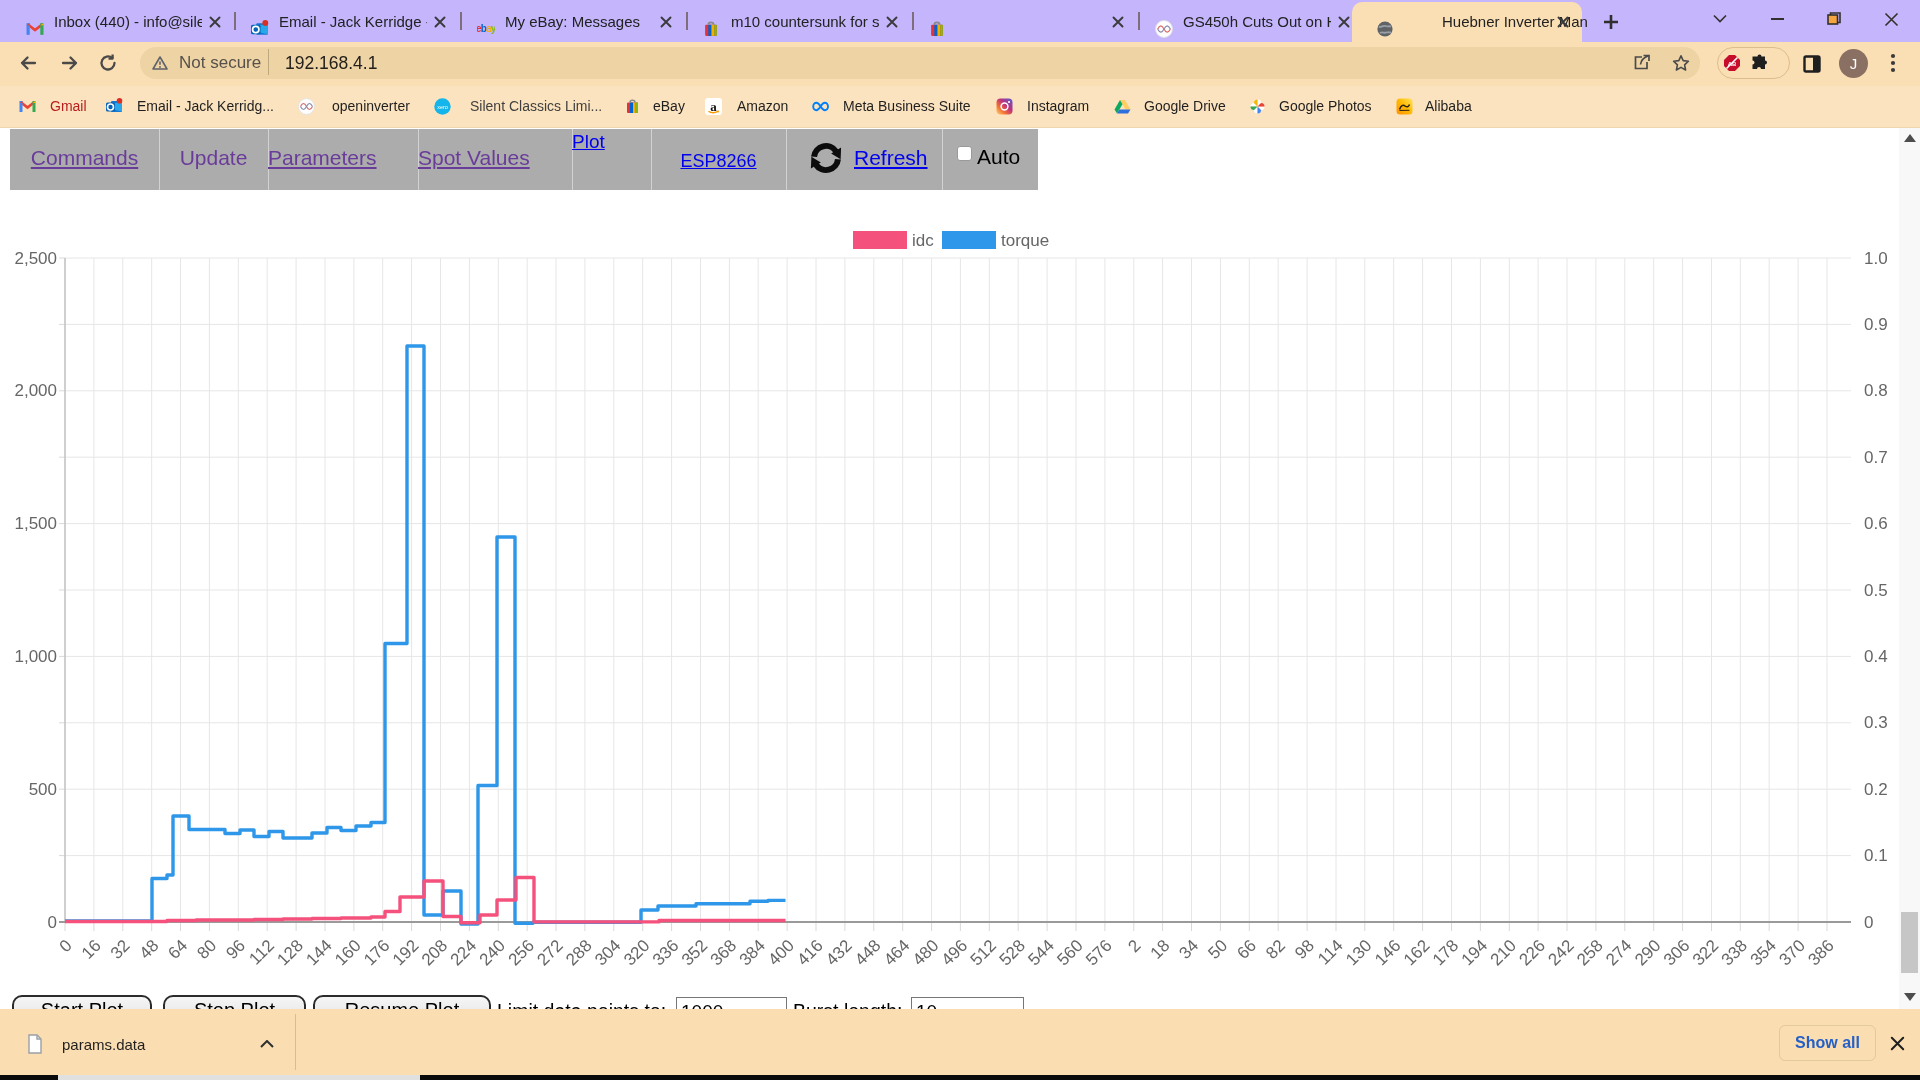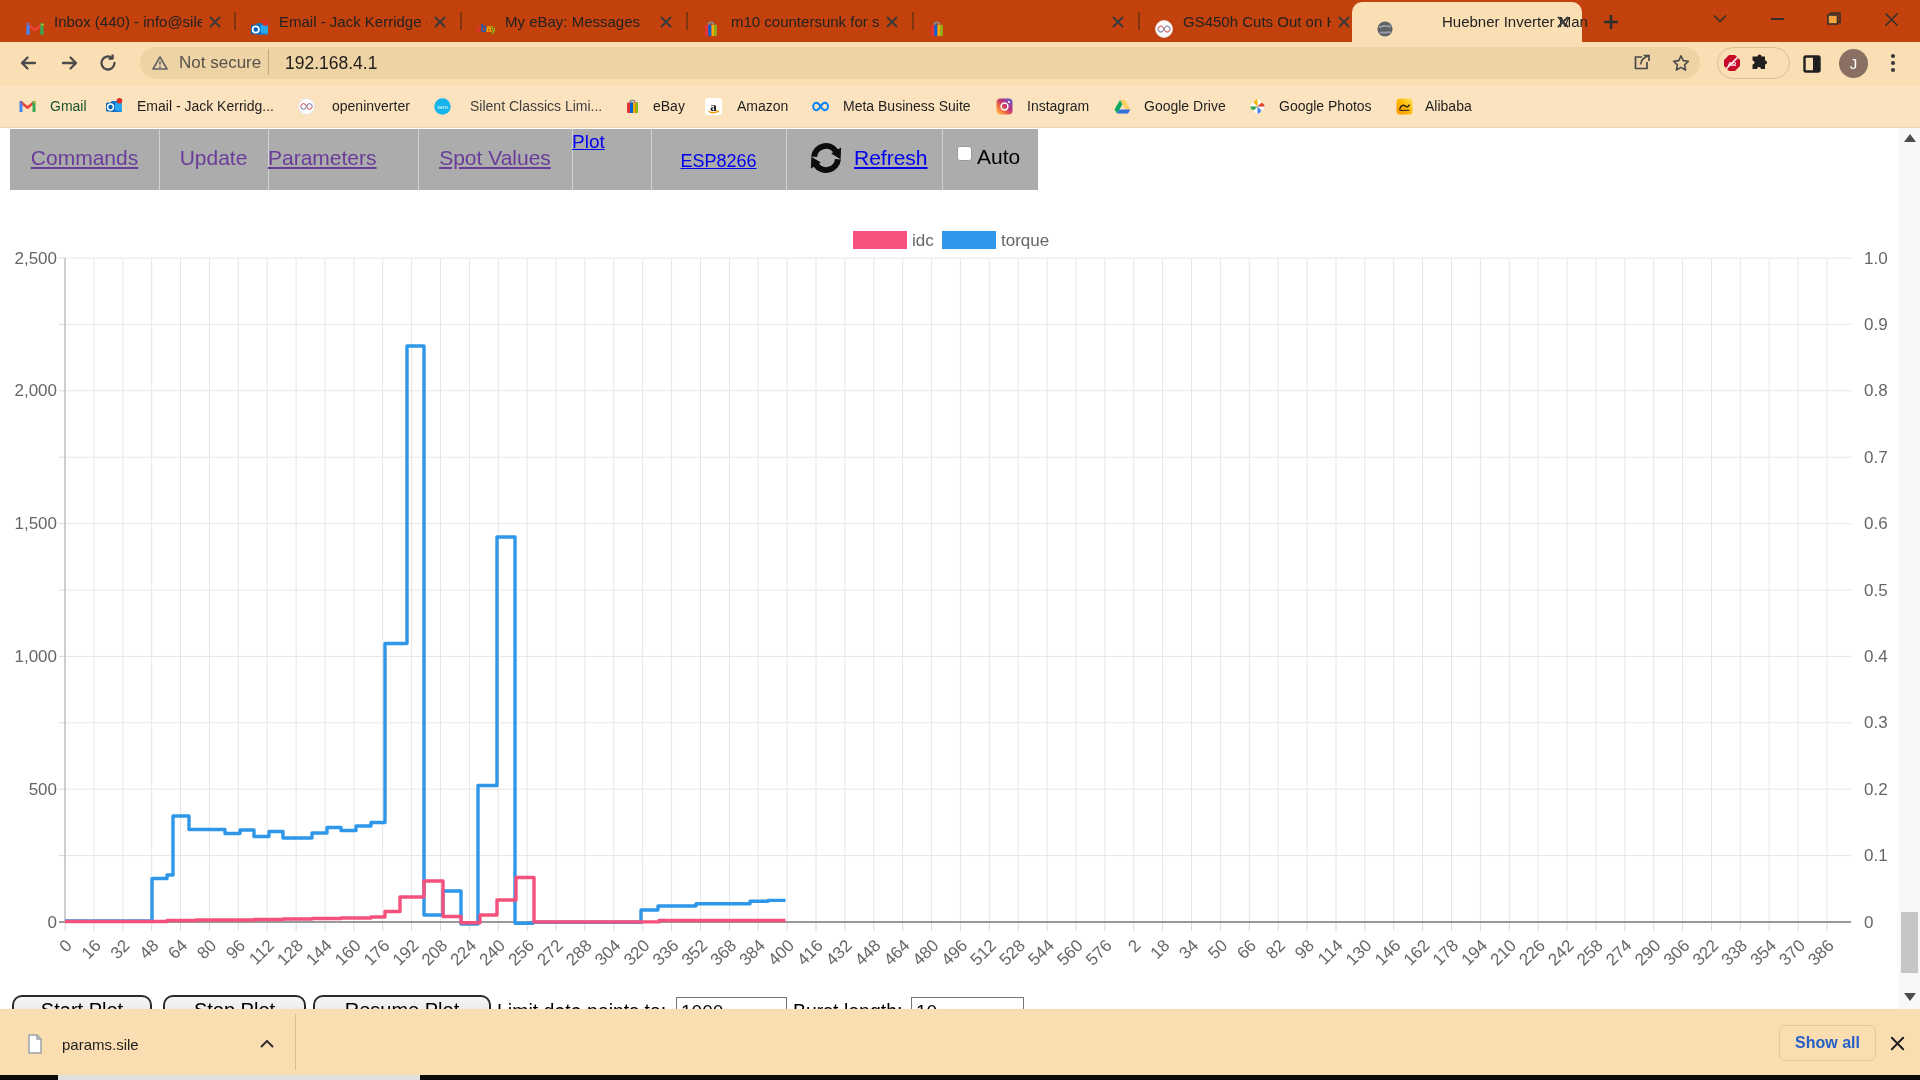--- a/index.html
+++ b/index.html
@@ -230,21 +230,21 @@
       <text transform="translate(1806.1,946.5) rotate(-45)" text-anchor="end" font-size="17" fill="#666">370</text>
       <text transform="translate(1835.0,946.5) rotate(-45)" text-anchor="end" font-size="17" fill="#666">386</text>
 <polyline points="65.0,921.0 152.0,921.0 152.0,878.5 167.0,878.5 167.0,875.0 173.0,875.0 173.0,816.0 189.0,816.0 189.0,829.5 225.0,829.5 225.0,833.5 240.0,833.5 240.0,830.0 254.0,830.0 254.0,836.5 269.0,836.5 269.0,831.5 283.0,831.5 283.0,838.0 312.0,838.0 312.0,833.0 327.0,833.0 327.0,827.5 341.0,827.5 341.0,830.5 356.0,830.5 356.0,826.0 371.0,826.0 371.0,822.5 385.0,822.5 385.0,643.5 407.0,643.5 407.0,346.0 424.0,346.0 424.0,915.0 443.0,915.0 443.0,891.0 461.0,891.0 461.0,924.0 478.0,924.0 478.0,785.5 497.0,785.5 497.0,537.0 515.0,537.0 515.0,923.3 533.0,923.3 533.0,922.3 641.0,922.3 641.0,910.0 658.0,910.0 658.0,906.0 696.0,906.0 696.0,903.7 750.0,903.7 750.0,901.2 768.0,901.2 768.0,900.4 785.5,900.4" fill="none" stroke="#2e97e9" stroke-width="3.4" stroke-linejoin="round"></polyline>
 <polyline points="65.0,921.5 167.0,921.5 167.0,920.5 196.0,920.5 196.0,920.0 254.0,920.0 254.0,919.5 283.0,919.5 283.0,919.0 312.0,919.0 312.0,918.5 341.0,918.5 341.0,918.0 371.0,918.0 371.0,917.0 385.0,917.0 385.0,911.5 400.0,911.5 400.0,897.0 424.0,897.0 424.0,881.0 443.0,881.0 443.0,916.5 461.0,916.5 461.0,922.8 480.0,922.8 480.0,915.0 497.0,915.0 497.0,900.0 516.0,900.0 516.0,877.5 534.0,877.5 534.0,921.9 659.0,921.9 659.0,920.5 785.5,920.5" fill="none" stroke="#f4527c" stroke-width="3.4" stroke-linejoin="round"></polyline>
 <rect x="853" y="231" width="54" height="18" fill="#f4527c"></rect>
 <text x="912" y="246" font-size="17" fill="#666">idc</text>
 <rect x="942" y="231" width="54" height="18" fill="#2e97e9"></rect>
 <text x="1001" y="246" font-size="17" fill="#666">torque</text>
 </svg>
   </div>
-<div class="abs" style="left:0;top:0;width:1920px;height:42px;background:#c2410c">
+<div class="abs" style="left:0;top:0;width:1920px;height:42px;background:#c4b5fd">
 <div style="position:absolute;left:10px;top:6px;width:224px;height:36px;background:transparent;">
       <div style="position:absolute;left:16px;top:14px;width:18px;height:18px"><svg width="18" height="18" viewBox="0 0 18 18" style="">
           <g transform="scale(1.06)">
             <path d="M1.5 4 L8.5 9.5 L15.5 4" fill="none" stroke="#ea4335" stroke-width="2.6"></path>
             <rect x="0.5" y="3" width="3" height="11" fill="#4285f4"></rect>
             <rect x="13.5" y="3" width="3" height="11" fill="#34a853"></rect>
             <path d="M0.5 5 L3.5 5 L3.5 3 Z" fill="#ea4335"></path>
             <path d="M13.5 5 L16.5 5 L16.5 3Z" fill="#fbbc04"></path>
           </g>
         </svg></div>
@@ -399,21 +399,21 @@
       </svg></div>
 </div>
 <div class="abs" style="left:0;top:86px;width:1920px;height:42px;background:#fce3bf">
 <div class="abs" style="left:18.5px;top:12px;width:17px;height:17px"><svg width="17" height="17" viewBox="0 0 17 17" style="">
         <path d="M1.5 4 L8.5 9.5 L15.5 4" fill="none" stroke="#ea4335" stroke-width="2.6"></path>
         <rect x="0.5" y="3" width="3" height="11" fill="#4285f4"></rect>
         <rect x="13.5" y="3" width="3" height="11" fill="#34a853"></rect>
         <path d="M0.5 5 L3.5 5 L3.5 3 Z" fill="#ea4335"></path>
         <path d="M13.5 5 L16.5 5 L16.5 3Z" fill="#fbbc04"></path>
       </svg></div>
-<div class="abs" style="left:50px;top:12px;font-size:14px;color:#14532d">Gmail</div>
+<div class="abs" style="left:50px;top:12px;font-size:14px;color:#b91c1c">Gmail</div>
 <div class="abs" style="left:106px;top:12px;width:17px;height:17px"><svg width="17" height="17" viewBox="0 0 17 17" style="">
         <rect x="5" y="3" width="11" height="11" rx="1" fill="#1976d2"></rect>
         <path d="M5 6 L16 3.5 L16 13.5 L5 11Z" fill="#28a8ea"></path>
         <rect x="0" y="4.5" width="9" height="9" rx="1.5" fill="#0364b8"></rect>
         <circle cx="4.5" cy="9" r="3" fill="none" stroke="#fff" stroke-width="1.6"></circle>
         <circle cx="13.5" cy="2.8" r="2.8" fill="#d93025"></circle>
       </svg></div>
 <div class="abs" style="left:137px;top:12px;font-size:14px;color:#1f1f1f">Email - Jack Kerridg...</div>
 <div class="abs" style="left:298px;top:12px;width:17px;height:17px"><svg width="17" height="17" viewBox="0 0 17 17" style="">
         <circle cx="8.5" cy="8.5" r="8" fill="#fdfdfd" stroke="#e0e0e0" stroke-width="0.8"></circle>
@@ -492,21 +492,21 @@
 <div class="abs" style="left:149px;top:0;width:1px;height:61px;background:#d2d2d2"></div>
 <div class="abs" style="left:258px;top:0;width:1px;height:61px;background:#d2d2d2"></div>
 <div class="abs" style="left:408px;top:0;width:1px;height:61px;background:#d2d2d2"></div>
 <div class="abs" style="left:562px;top:0;width:1px;height:61px;background:#d2d2d2"></div>
 <div class="abs" style="left:641px;top:0;width:1px;height:61px;background:#d2d2d2"></div>
 <div class="abs" style="left:776px;top:0;width:1px;height:61px;background:#d2d2d2"></div>
 <div class="abs" style="left:932px;top:0;width:1px;height:61px;background:#d2d2d2"></div>
 <div class="abs" style="left:0px;top:17px;width:149px;text-align:center;font-size:21px"><a style="color:#6a3c9a;text-decoration:underline">Commands</a></div>
 <div class="abs" style="left:149px;top:17px;width:109px;text-align:center;font-size:21px"><a style="color:#6a3c9a;">Update</a></div>
 <div class="abs" style="left:258px;top:17px;width:150px;text-align:left;font-size:21px"><a style="color:#6a3c9a;text-decoration:underline">Parameters</a></div>
-<div class="abs" style="left:408px;top:17px;width:154px;text-align:center;font-size:21px"><a style="color:#6a3c9a;text-decoration:underline">Spot Values</a></div>
+<div class="abs" style="left:408px;top:17px;width:154px;text-align:left;font-size:21px"><a style="color:#6a3c9a;text-decoration:underline">Spot Values</a></div>
 <div class="abs" style="left:562px;top:2px;width:79px;text-align:left;font-size:19px"><a style="color:#0000ee;text-decoration:underline">Plot</a></div>
 <div class="abs" style="left:641px;top:22px;width:135px;text-align:center;font-size:18px"><a style="color:#0000ee;text-decoration:underline">ESP8266</a></div>
 <div class="abs" style="left:797px;top:10px"><svg width="38" height="38" viewBox="0 0 38 38" style="">
         <g transform="rotate(-14 19 19)">
           <path d="M7.7 14.9 A12 12 0 0 1 30.3 14.9" stroke="#0c0c0c" stroke-width="6" fill="none"></path>
           <path d="M36.2 12.4 L25.1 15.9 L32.9 23.7 Z" fill="#0c0c0c"></path>
           <path d="M30.3 23.1 A12 12 0 0 1 7.7 23.1" stroke="#0c0c0c" stroke-width="6" fill="none"></path>
           <path d="M1.8 25.6 L12.9 22.1 L5.1 14.3 Z" fill="#0c0c0c"></path>
         </g>
       </svg></div>
@@ -527,21 +527,21 @@
   </svg>
 <svg width="12" height="8" viewBox="0 0 12 8" class="abs" style="left:1904px;top:993px">
     <path d="M0 0 H12 L6 8 Z" fill="#4d4d4d"></path>
   </svg>
 <div class="abs" style="left:1901px;top:912px;width:17px;height:61px;background:#c6c6c6"></div>
 <div class="abs" style="left:0;top:1009px;width:1920px;height:66px;background:#fbddb2">
 <div class="abs" style="left:27px;top:25px"><svg width="16" height="21" viewBox="0 0 16 21" style="">
         <path d="M2 1 H10 L14 5 V19 H2 Z" fill="#fff" stroke="#9aa0a6" stroke-width="1.4"></path>
         <path d="M10 1 V5 H14" fill="none" stroke="#9aa0a6" stroke-width="1.4"></path>
       </svg></div>
-<div class="abs" style="left:62px;top:27px;font-size:15px;color:#1f1f1f">params.sile</div>
+<div class="abs" style="left:62px;top:27px;font-size:15px;color:#1f1f1f">params.data</div>
 <svg width="14" height="8" viewBox="0 0 14 8" class="abs" style="left:260px;top:31px">
       <path d="M1 7 L7 1 L13 7" fill="none" stroke="#2f2f2f" stroke-width="2"></path>
     </svg>
 <div class="abs" style="left:295px;top:5px;width:1px;height:56px;background:#d9bc90"></div>
 <div class="abs" style="left:1779px;top:16px;width:97px;height:36px;border:1px solid #e3c99e;border-radius:6px;font-size:16px;font-weight:bold;color:#2460c7;text-align:center;line-height:34px">Show all</div>
 <svg width="15" height="15" viewBox="0 0 15 15" class="abs" style="left:1890px;top:27px">
       <path d="M1.8 1.8 L13.2 13.2 M13.2 1.8 L1.8 13.2" stroke="#1f1f1f" stroke-width="2" stroke-linecap="round"></path>
     </svg>
 </div>
 <div class="abs" style="left:0;top:1075px;width:1920px;height:5px;background:#0a0a0a"></div>

